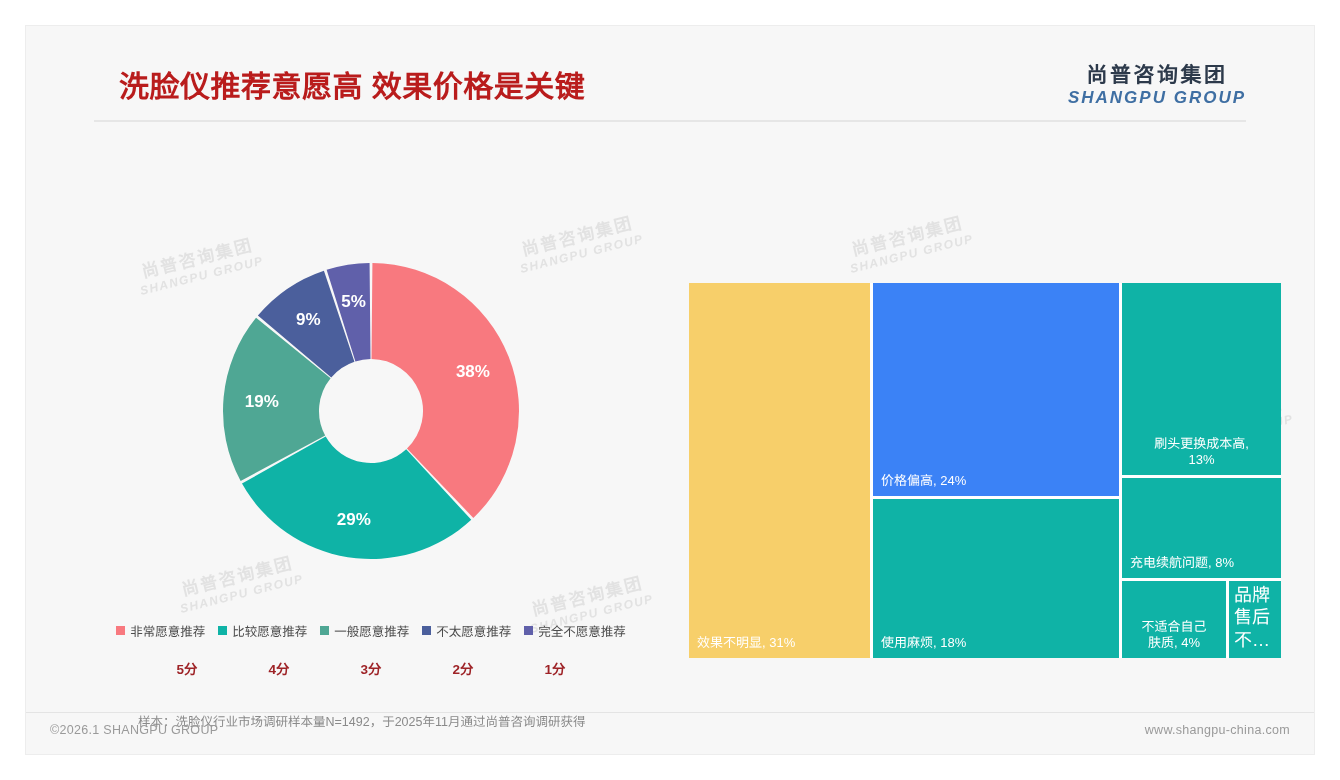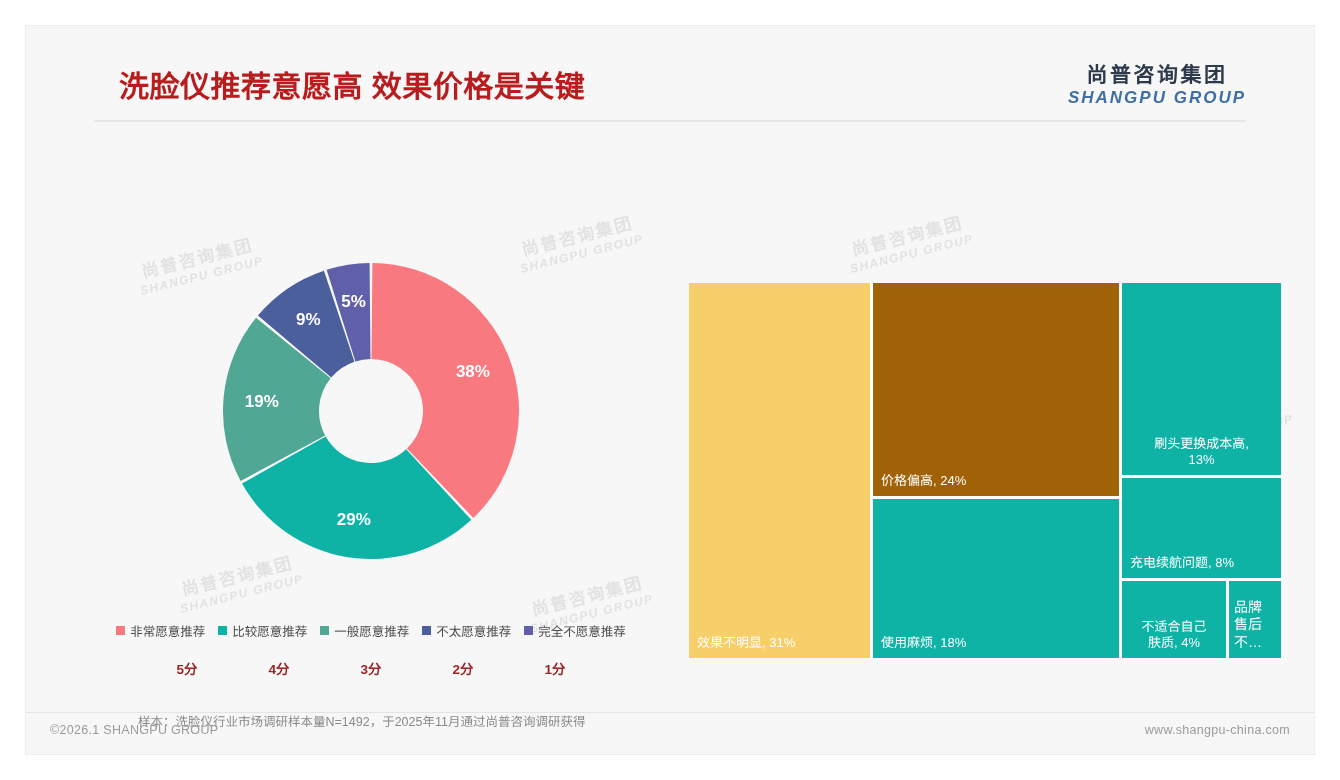--- a/index.html
+++ b/index.html
@@ -239,39 +239,39 @@
         <div class="score-cell">1分</div>
       </div>
     <div id="footnote">样本：洗脸仪行业市场调研样本量N=1492，于2025年11月通过尚普咨询调研获得</div>
   </div>
 
   <div id="panel-right">
     <div id="treemap">
         <div class="tile" style="left: 0px; top: 0px; width: 181px; height: 375px; background: rgb(247, 207, 106);">
           <div class="tile-label bl">效果不明显, 31%</div>
         </div>
-        <div class="tile" style="left: 184px; top: 0px; width: 246px; height: 213px; background: #a16207;">
+        <div class="tile" style="left: 184px; top: 0px; width: 246px; height: 213px; background: #3b82f6;">
           <div class="tile-label bl">价格偏高, 24%</div>
         </div>
         <div class="tile" style="left: 184px; top: 216px; width: 246px; height: 159px; background: rgb(15, 179, 166);">
           <div class="tile-label bl">使用麻烦, 18%</div>
         </div>
         <div class="tile" style="left: 433px; top: 0px; width: 159px; height: 192px; background: rgb(15, 179, 166);">
           <div class="tile-label bl" style="left: 6px; bottom: 7px; text-align: center; width: 147px;">刷头更换成本高,
 13%</div>
         </div>
         <div class="tile" style="left: 433px; top: 195px; width: 159px; height: 100px; background: rgb(15, 179, 166);">
           <div class="tile-label bl">充电续航问题, 8%</div>
         </div>
         <div class="tile" style="left: 433px; top: 298px; width: 104px; height: 77px; background: rgb(15, 179, 166);">
           <div class="tile-label ctr-b">不适合自己
 肤质, 4%</div>
         </div>
         <div class="tile" style="left: 540px; top: 298px; width: 52px; height: 77px; background: rgb(15, 179, 166);">
-          <div class="tile-label bl" style="left: 5px; font-size: 14px; text-align: right;">品牌
+          <div class="tile-label bl" style="left: 5px; font-size: 18px; text-align: right;">品牌
 售后
 不…</div>
         </div>
       </div>
   </div>
 
   <div id="footer-rule"></div>
   <div id="footer-left">©2026.1 SHANGPU GROUP</div>
   <div id="footer-right">www.shangpu-china.com</div>
 

